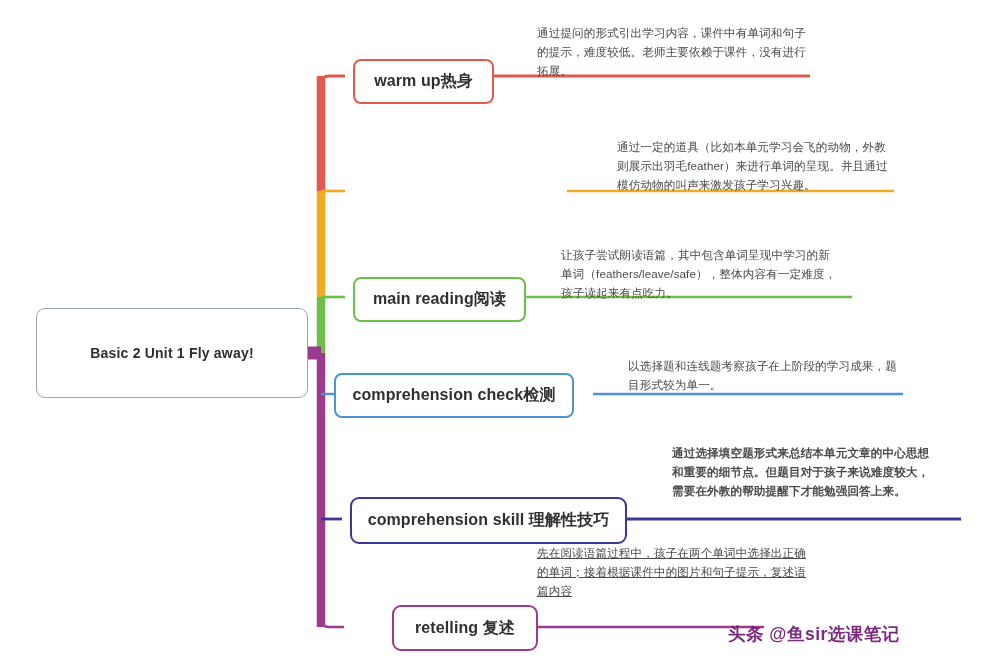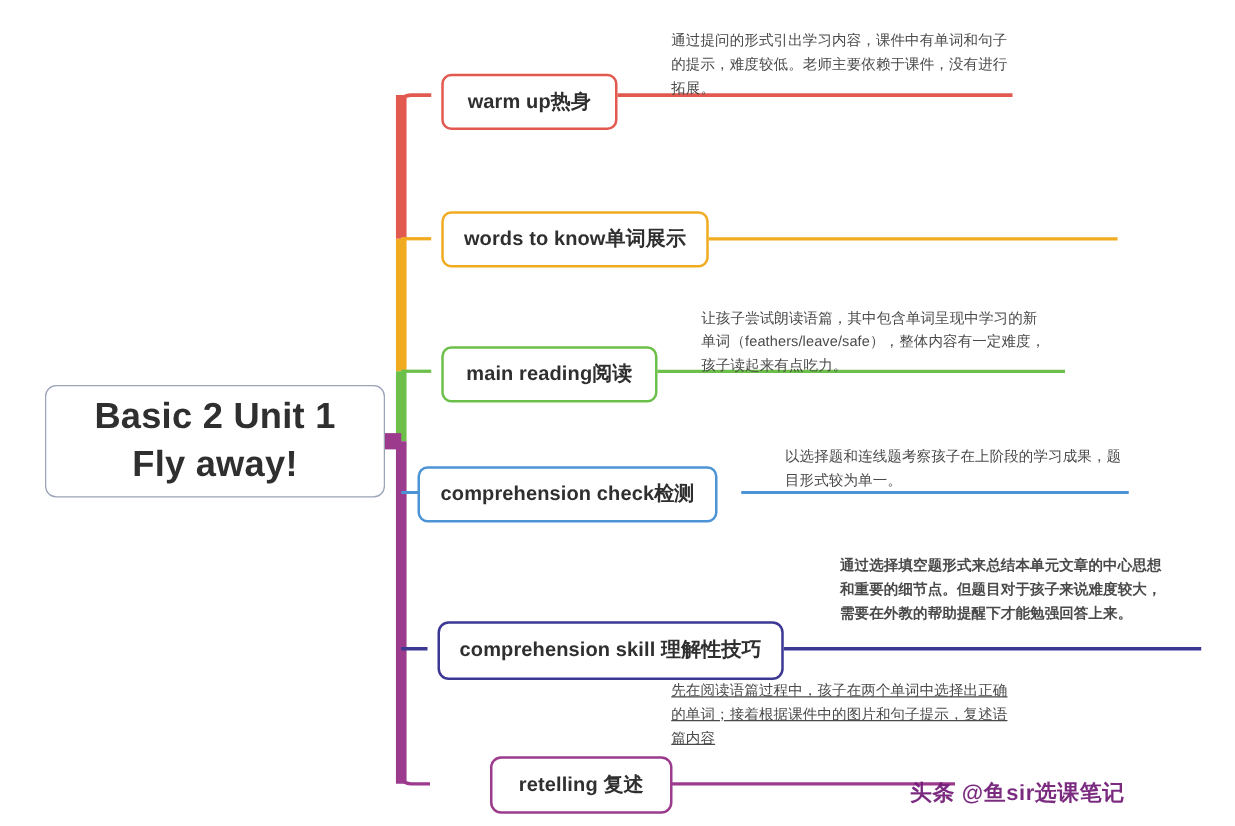--- a/index.html
+++ b/index.html
@@ -37,21 +37,21 @@
     border: 1.6px solid #9aa3b8;
     border-radius: 9px;
     background: #ffffff;
     display: flex;
     align-items: center;
     justify-content: center;
     text-align: center;
     padding: 0 16px;
   }
   .root-node .root-label {
-    font-size: 29px;
+    font-size: 14px;
     font-weight: bold;
     color: #2f2f2f;
     line-height: 1.35;
     letter-spacing: 0.2px;
   }
 
   
   .branch-node {
     position: absolute;
     box-sizing: border-box;
@@ -130,23 +130,21 @@
 
   <div class="root-node">
     <span class="root-label">Basic 2 Unit 1 Fly away!</span>
   </div>
 
   <div class="branch-node" style="left:353px; top:59px; width:141px; height:45px; border:2.2px solid #e2594f; border-radius:8px;">
     <span class="branch-label">warm up热身</span>
   </div>
   <div class="desc" style="left:537px; top:24px; width:272px;">通过提问的形式引出学习内容，课件中有单词和句子的提示，难度较低。老师主要依赖于课件，没有进行拓展。</div>
 
-  <div class="branch-node" style="left:353px; top:169px; width:214px; height:45px; border:2.2px solid #f0ab21; border-radius:8px;">
-    <span class="branch-label">words to know单词展示</span>
-  </div>
+  <div class="desc" style="left:617px; top:138px; width:276px;">通过一定的道具（比如本单元学习会飞的动物，外教则展示出羽毛feather）来进行单词的呈现。并且通过模仿动物的叫声来激发孩子学习兴趣。</div>
 
   <div class="branch-node" style="left:353px; top:277px; width:173px; height:45px; border:2.2px solid #6cc04a; border-radius:8px;text-align:right;">
     <span class="branch-label">main reading阅读</span>
   </div>
   <div class="desc" style="left:561px; top:246px; width:280px;">让孩子尝试朗读语篇，其中包含单词呈现中学习的新单词（feathers/leave/safe），整体内容有一定难度，孩子读起来有点吃力。</div>
 
   <div class="branch-node" style="left:334px; top:373px; width:240px; height:45px; border:2.2px solid #4d94d6; border-radius:8px;">
     <span class="branch-label">comprehension check检测</span>
   </div>
   <div class="desc" style="left:628px; top:357px; width:278px;">以选择题和连线题考察孩子在上阶段的学习成果，题目形式较为单一。</div>

